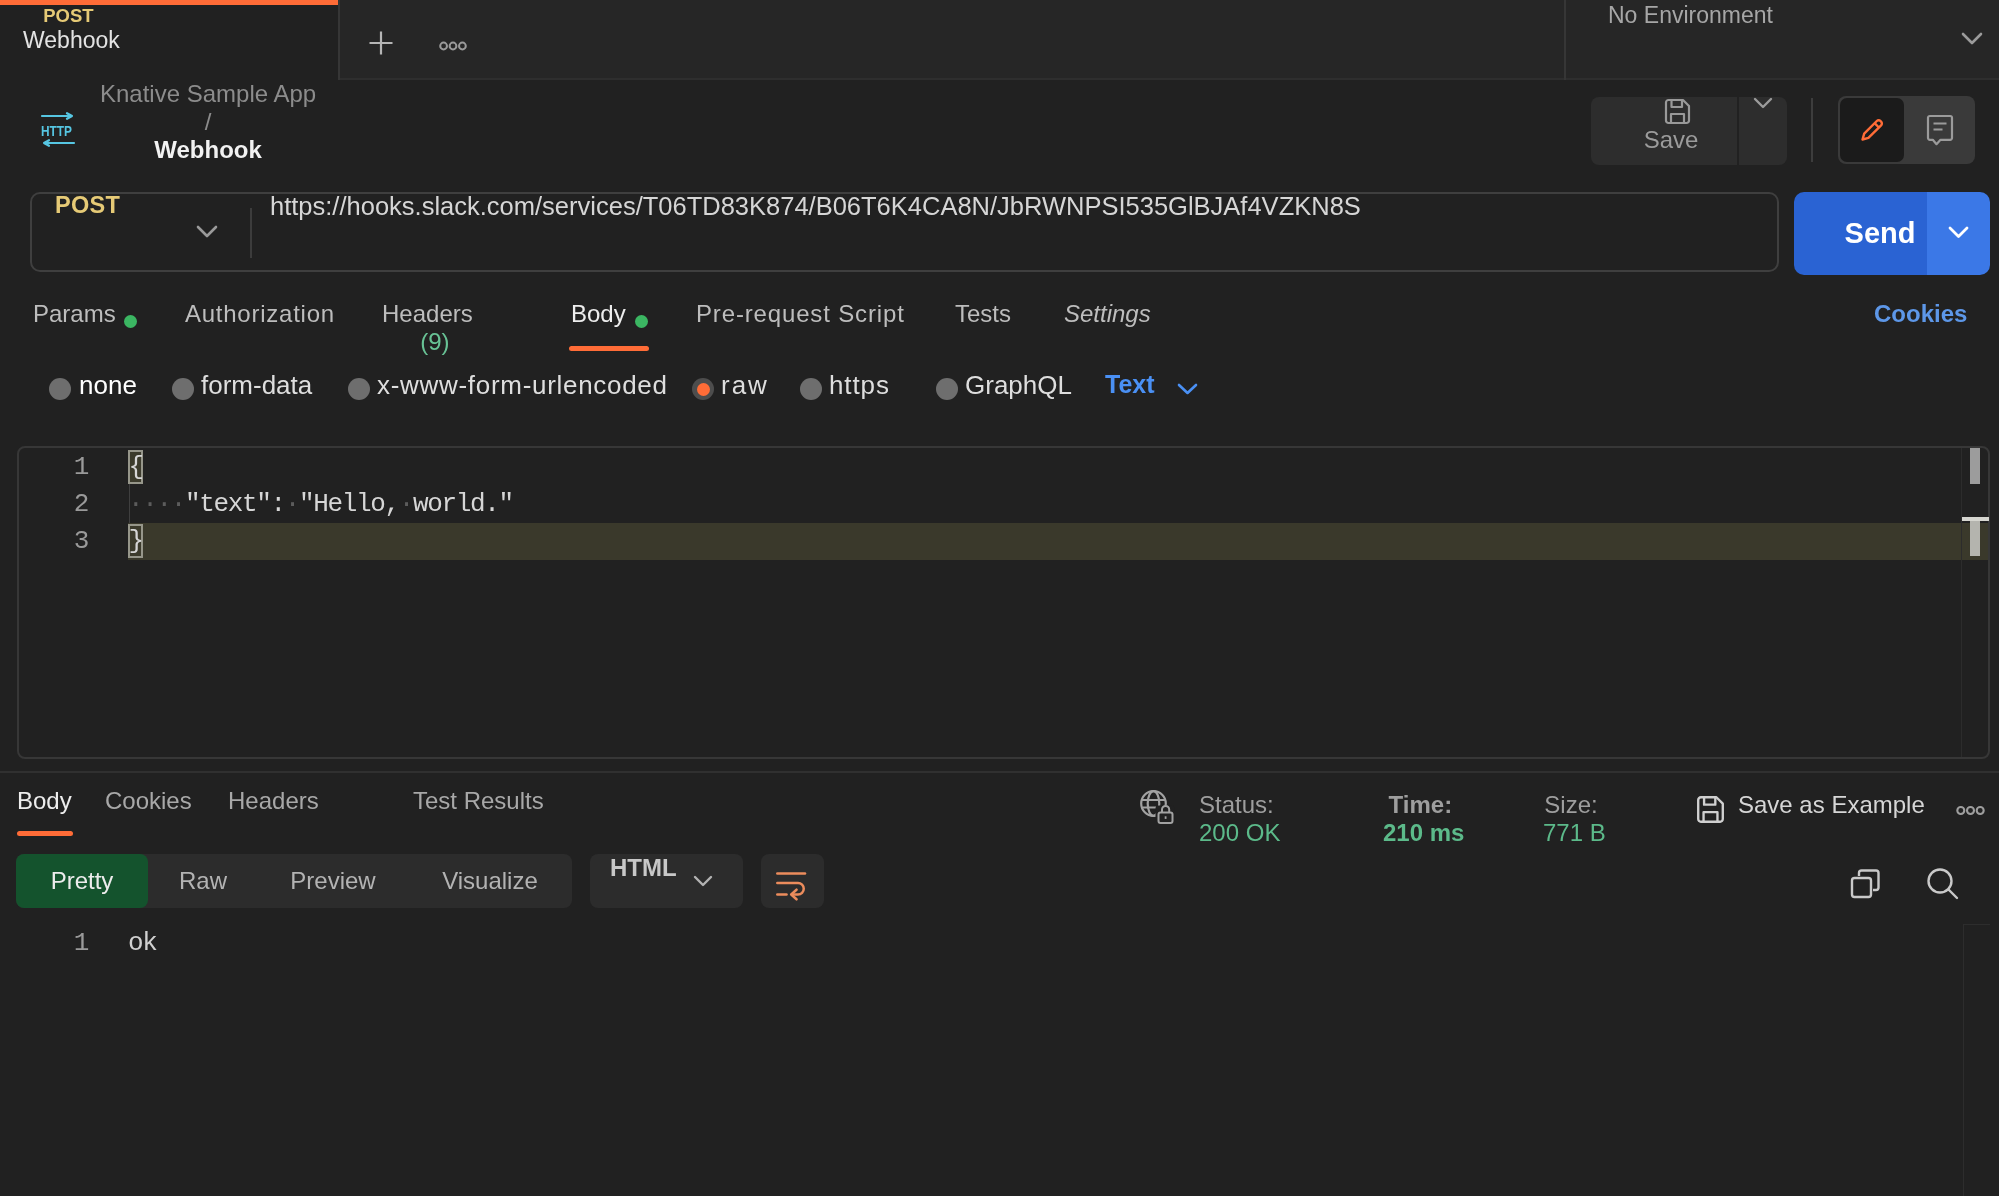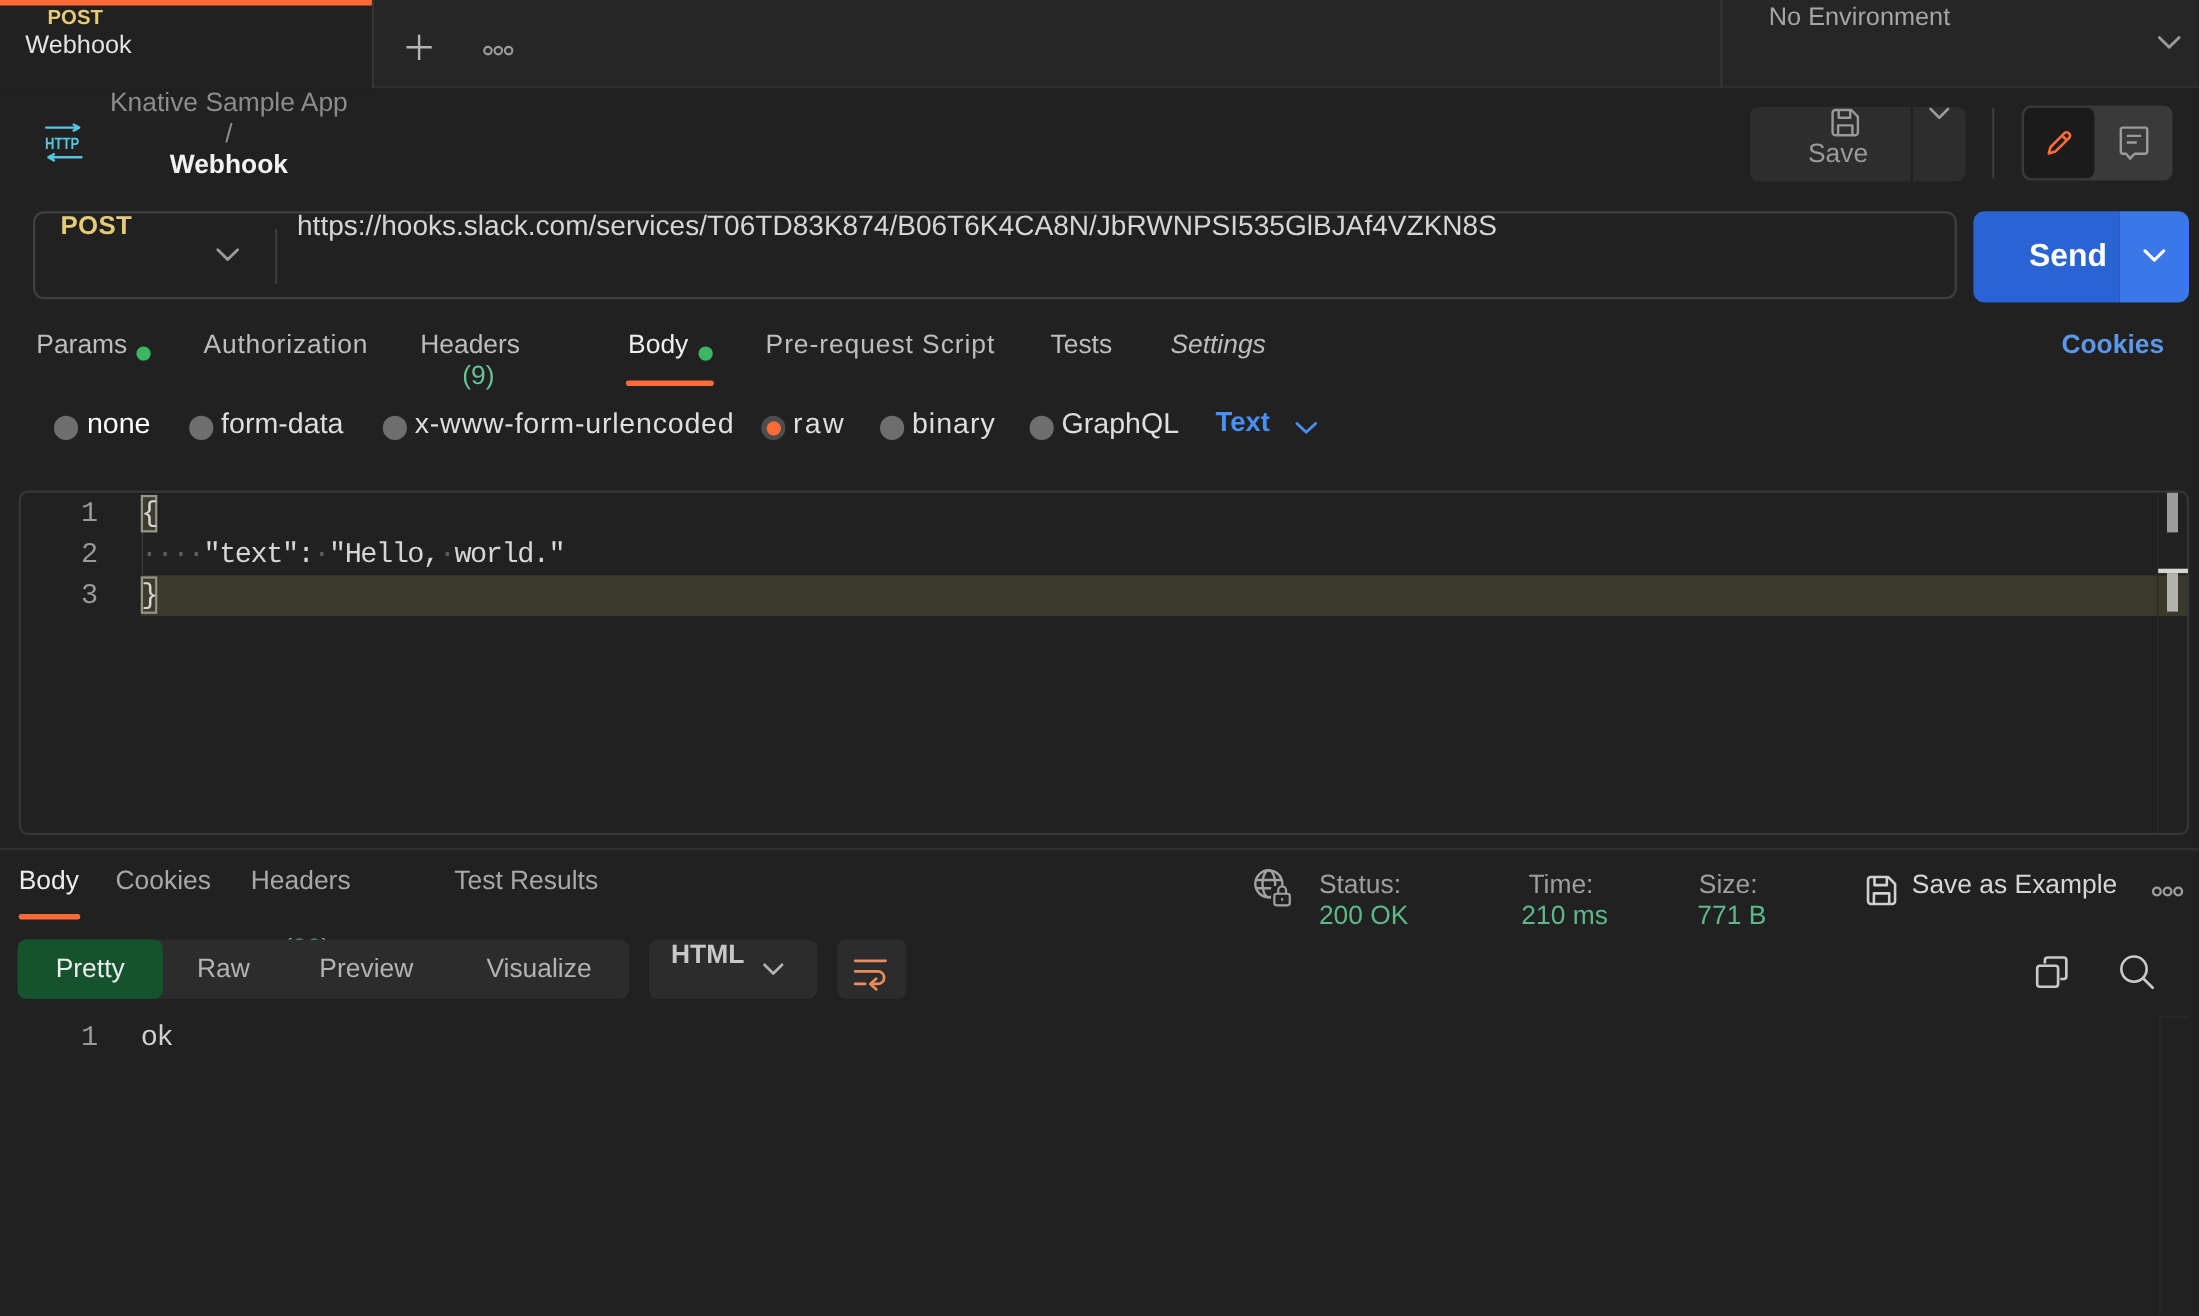--- a/index.html
+++ b/index.html
@@ -107,21 +107,21 @@
 <div class="abs ctr" style="left:79px;top:370px;height:38px;font-size:26px;color:#ffffff;">none</div>
 <div class="abs" style="left:172px;top:378px;width:22px;height:22px;border-radius:50%;background:#6e6e6e;"></div>
 <div class="abs ctr" style="left:201px;top:370px;height:38px;font-size:26px;color:#dedede;">form-data</div>
 <div class="abs" style="left:348px;top:378px;width:22px;height:22px;border-radius:50%;background:#6e6e6e;"></div>
 <div class="abs ctr" style="left:377px;top:370px;height:38px;font-size:26px;color:#dedede;letter-spacing:0.7px;">x-www-form-urlencoded</div>
 <div class="abs ctr" style="left:692px;top:378px;width:22px;height:22px;border-radius:50%;background:#4d4d4d;justify-content:center;">
     <div style="width:13px;height:13px;border-radius:50%;background:#ff6c37;"></div>
   </div>
 <div class="abs ctr" style="left:721px;top:370px;height:38px;font-size:26px;color:#dedede;letter-spacing:2px;">raw</div>
 <div class="abs" style="left:800px;top:378px;width:22px;height:22px;border-radius:50%;background:#6e6e6e;"></div>
-<div class="abs ctr" style="left:829px;top:370px;height:38px;font-size:26px;color:#dedede;letter-spacing:0.9px;">binary</div>
+<div class="abs ctr" style="left:829px;top:370px;height:38px;font-size:26px;color:#dedede;letter-spacing:0.9px;">https</div>
 <div class="abs" style="left:936px;top:378px;width:22px;height:22px;border-radius:50%;background:#6e6e6e;"></div>
 <div class="abs ctr" style="left:965px;top:370px;height:38px;font-size:26px;color:#dedede;">GraphQL</div>
 <div class="abs ctr" style="left:1105px;top:370px;height:38px;font-size:25px;font-weight:700;color:#4a90f4;">Text</div>
 <svg class="abs" style="left:1177px;top:383px;" width="21" height="13" viewBox="0 0 21 13">
   <path d="M2 2 L10.5 10 L19 2" stroke="#4a90f4" stroke-width="2.6" fill="none" stroke-linecap="round" stroke-linejoin="round"></path>
 </svg>
 
 <div class="abs" style="left:17px;top:446px;width:1973px;height:313px;border:2px solid #373737;border-radius:8px;"></div>
 
 <div class="abs" style="left:128px;top:523px;width:1860px;height:37px;background:#3a392b;"></div>
@@ -152,21 +152,21 @@
 <svg class="abs" style="left:1139px;top:788px;" width="38" height="38" viewBox="0 0 38 38">
   <circle cx="14.5" cy="15.5" r="12.3" stroke="#a2a2a2" stroke-width="2.2" fill="none"></circle>
   <ellipse cx="14.5" cy="15.5" rx="5.8" ry="12.3" stroke="#a2a2a2" stroke-width="2.2" fill="none"></ellipse>
   <path d="M3 12 H26.5 M3.5 19.5 H17" stroke="#a2a2a2" stroke-width="2.2" fill="none"></path>
   <rect x="16.5" y="17.5" width="19" height="17.5" rx="3" fill="#212121"></rect>
   <rect x="19.5" y="24.5" width="14" height="10.5" rx="2" stroke="#a2a2a2" stroke-width="2" fill="none"></rect>
   <path d="M23 24.5 v-3 a3.6 3.6 0 0 1 7.2 0 v3" stroke="#a2a2a2" stroke-width="2" fill="none"></path>
   <path d="M26.6 28.3 v2.6" stroke="#a2a2a2" stroke-width="1.8" fill="none"></path>
 </svg>
 <div class="abs ctr" style="left:1199px;top:791px;height:38px;font-size:24px;color:#9e9e9e;">Status:&nbsp;<span style="color:#5cba8a;">200 OK</span></div>
-<div class="abs ctr" style="left:1383px;top:791px;height:38px;font-size:24px;color:#9e9e9e;">Time:&nbsp;<span style="color:#5cba8a;">210 ms</span></div>
+<div class="abs ctr" style="left:1383px;top:791px;height:38px;font-size:24px;color:#9e9e9e;font-weight:bold;">Time:&nbsp;<span style="color:#5cba8a;">210 ms</span></div>
 <div class="abs ctr" style="left:1543px;top:791px;height:38px;font-size:24px;color:#9e9e9e;">Size:&nbsp;<span style="color:#5cba8a;">771 B</span></div>
 <svg class="abs" style="left:1695px;top:794px;" width="31" height="31" viewBox="0 0 29 29">
   <path d="M3 5.5 a2.5 2.5 0 0 1 2.5 -2.5 H20 L26 9 V23.5 a2.5 2.5 0 0 1 -2.5 2.5 H5.5 A2.5 2.5 0 0 1 3 23.5 Z" stroke="#d0d0d0" stroke-width="2.2" fill="none" stroke-linejoin="round"></path>
   <path d="M8.5 3.5 V10 H19 V3.5" stroke="#d0d0d0" stroke-width="2.2" fill="none" stroke-linejoin="round"></path>
   <path d="M8 26 V17 H21 V26" stroke="#d0d0d0" stroke-width="2.2" fill="none" stroke-linejoin="round"></path>
 </svg>
 <div class="abs ctr" style="left:1738px;top:791px;height:38px;font-size:24px;color:#d6d6d6;">Save as Example</div>
 <svg class="abs" style="left:1956px;top:802px;" width="29" height="17" viewBox="0 0 29 17">
   <circle cx="4.8" cy="8.5" r="3.5" stroke="#9e9e9e" stroke-width="2.1" fill="none"></circle>
   <circle cx="14.5" cy="8.5" r="3.5" stroke="#9e9e9e" stroke-width="2.1" fill="none"></circle>

